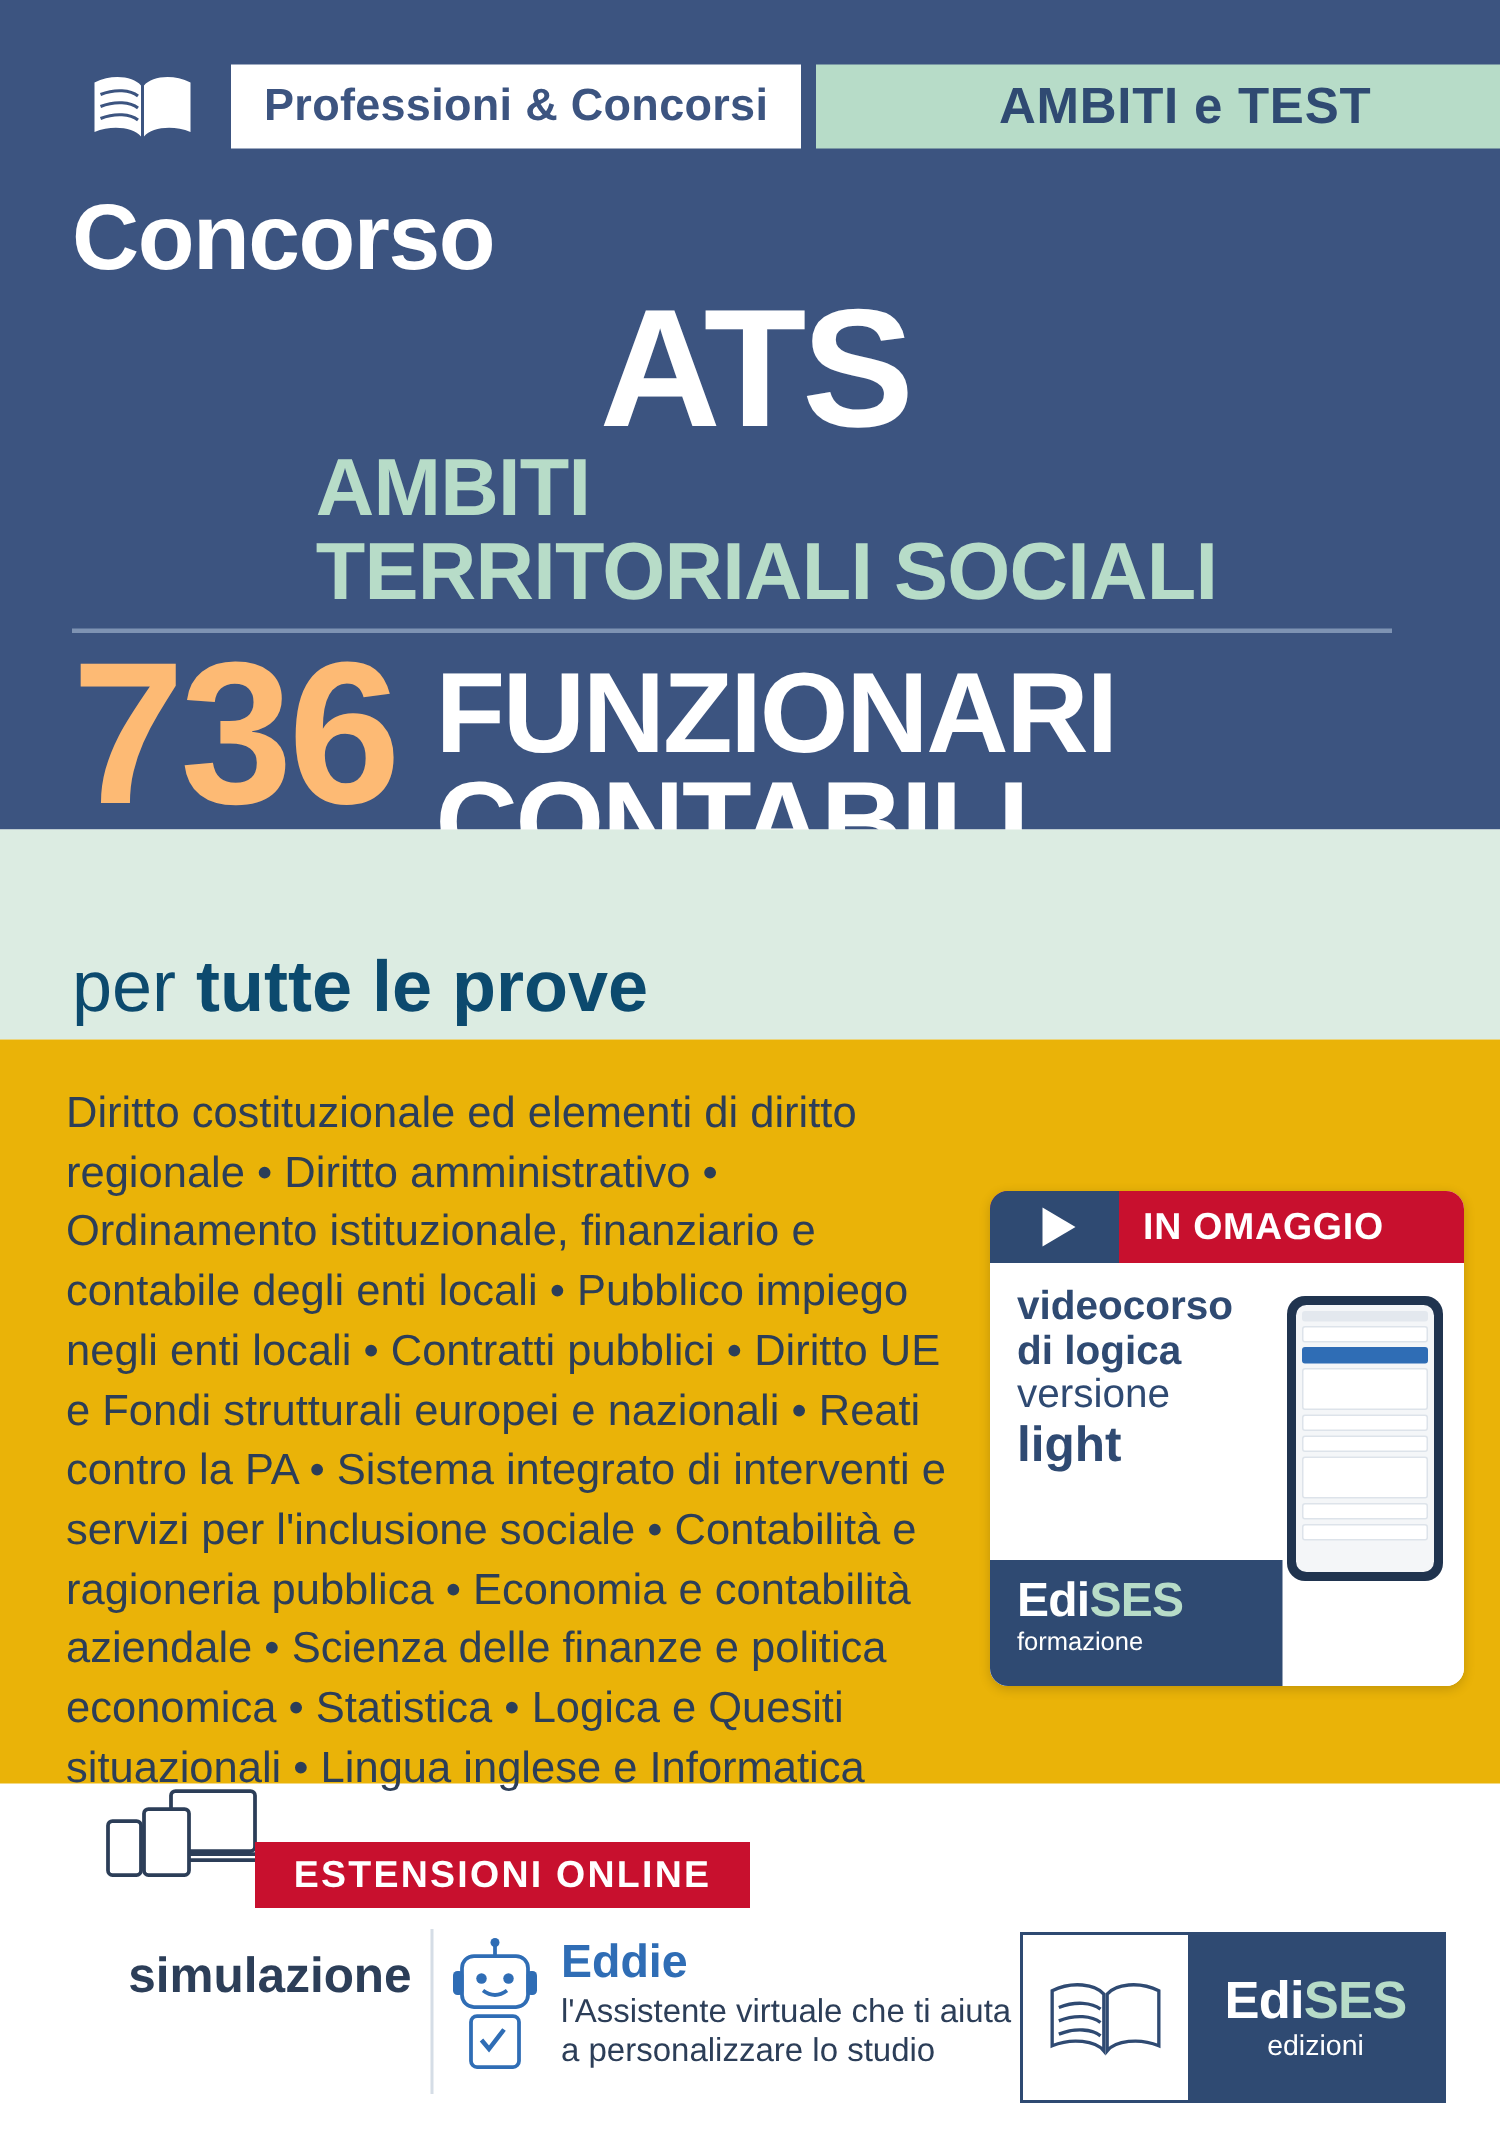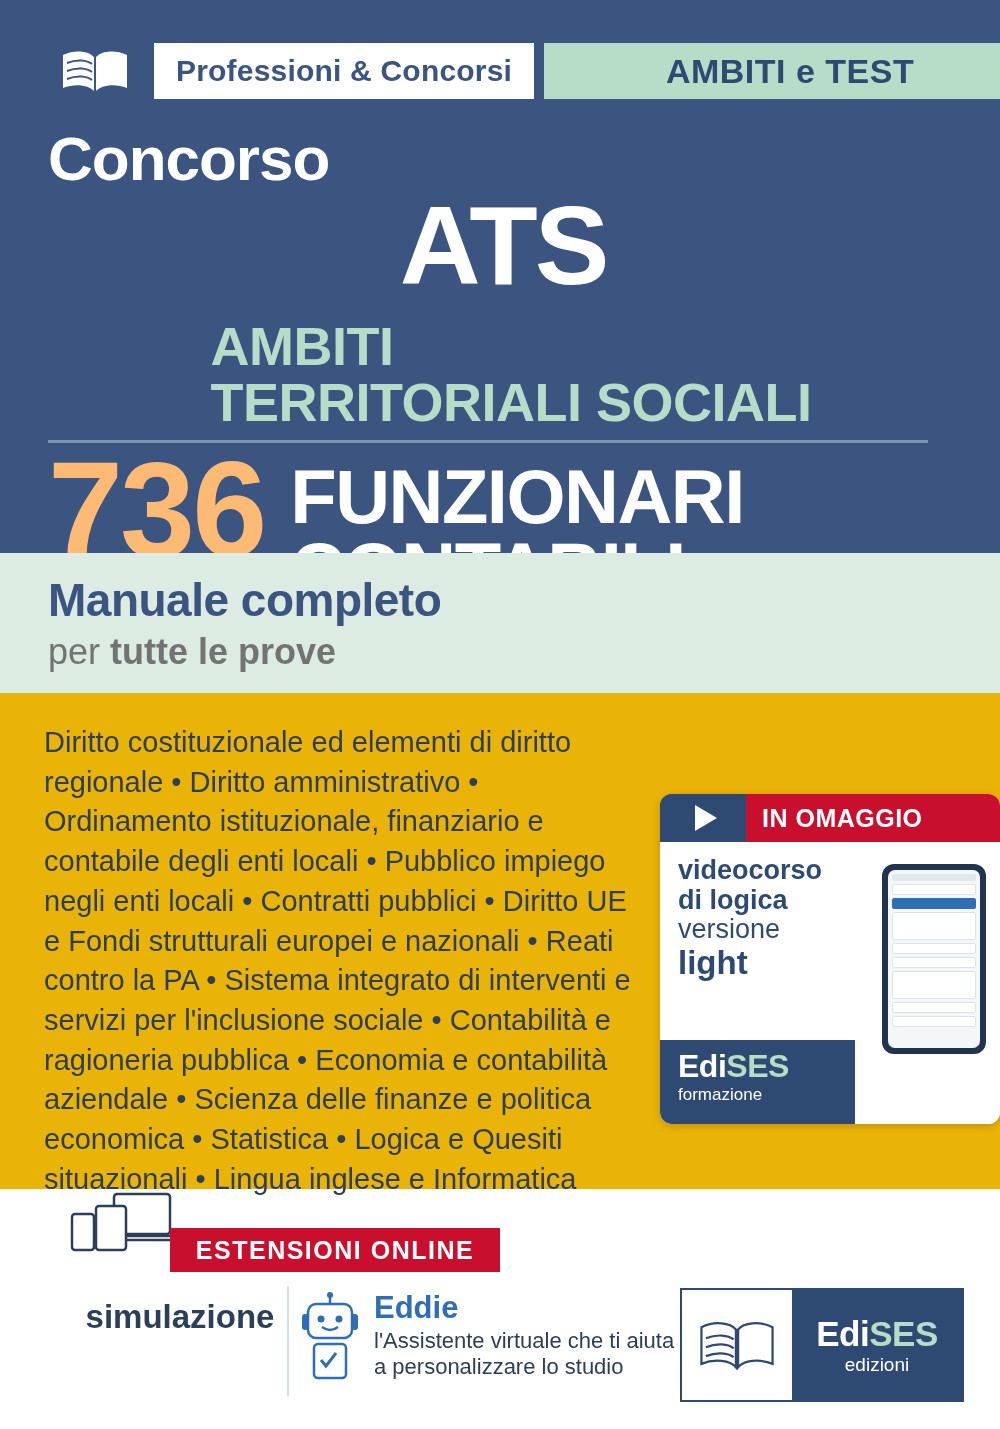--- a/index.html
+++ b/index.html
@@ -98,21 +98,21 @@
     font-weight: bold;
     line-height: 0.92;
     letter-spacing: -3px;
   }
   .t-ambiti {
     color: #b7dcc8;
     font-size: 54px;
     font-weight: bold;
     line-height: 1.04;
     margin-left: 16px;
-    margin-top: 21px;
+    margin-top: 0;
     letter-spacing: -0.5px;
   }
   .divider {
     width: 880px;
     height: 3px;
     background: #7e93b3;
     margin: 10px 0 4px 0;
   }
   .num-row {
     display: flex;
@@ -146,22 +146,22 @@
     position: absolute;
     left: 48px; top: 20px;
     color: #3c5480;
     font-size: 46px;
     font-weight: bold;
     letter-spacing: -0.5px;
   }
   .sub-2 {
     position: absolute;
     left: 48px; top: 78px;
-    color: #737373;
-    font-size: 36px;
+    color: #0c4a6e;
+    font-size: 48px;
     font-weight: normal;
   }
   .sub-2 b { font-weight: bold; }
 
   
   .body-band {
     position: absolute;
     left: 0; top: 693px;
     width: 1000px;
     height: 496px;
@@ -173,21 +173,21 @@
     width: 590px;
     color: #2c3e58;
     font-size: 29px;
     line-height: 1.37;
   }
 
   
   .promo {
     position: absolute;
     left: 660px; top: 101px;
-    width: 340px; height: 330px;
+    width: 316px; height: 330px;
     background: #ffffff;
     border-radius: 12px;
     box-shadow: 0 2px 8px rgba(0,0,0,0.18);
     overflow: hidden;
   }
   .promo-top {
     height: 48px;
     background: #c8102e;
     display: flex;
     align-items: center;
@@ -389,21 +389,20 @@
         <div class="t-736">736</div>
         <div class="t-funz">
           <div>FUNZIONARI</div>
           <div>CONTABILI</div>
         </div>
       </div>
     </div>
   </div>
 
   <div class="sub-band">
-    <div class="sub-1">Manuale completo</div>
     <div class="sub-2"><span>per </span><b>tutte le prove</b></div>
   </div>
 
   <div class="body-band">
     <div class="topics">Diritto costituzionale ed elementi di diritto regionale • Diritto amministrativo • Ordinamento istituzionale, finanziario e contabile degli enti locali • Pubblico impiego negli enti locali • Contratti pubblici • Diritto UE e Fondi strutturali europei e nazionali • Reati contro la PA • Sistema integrato di interventi e servizi per l'inclusione sociale • Contabilità e ragioneria pubblica • Economia e contabilità aziendale • Scienza delle finanze e politica economica • Statistica • Logica e Quesiti situazionali • Lingua inglese e Informatica</div>
 
     <div class="promo">
       <div class="promo-top">
         <div class="promo-playbox">
           <div class="play-tri"></div>

